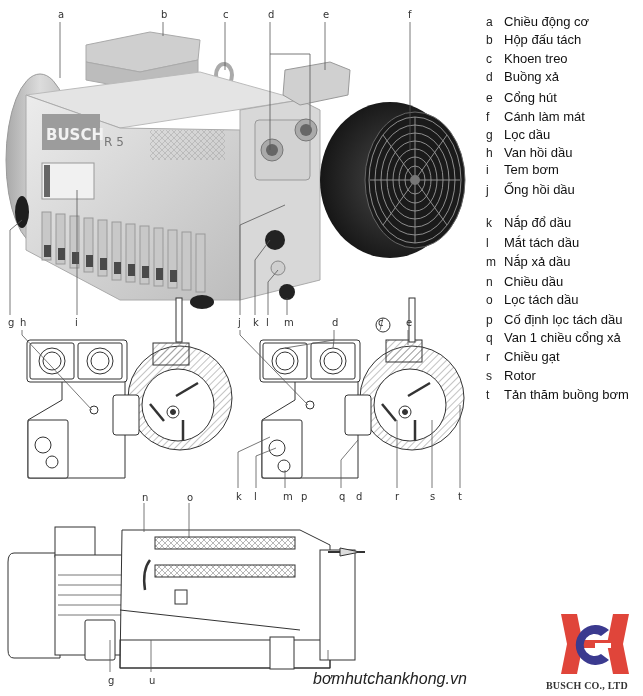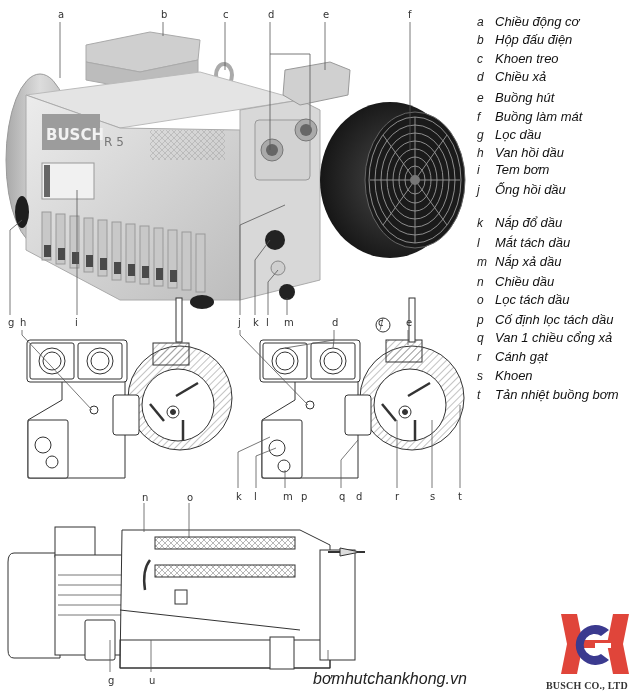--- a/index.html
+++ b/index.html
@@ -1,20 +1,20 @@
 <!DOCTYPE html>
 <html><head>
 <meta charset="utf-8">
 <style>
   html, body { margin: 0; padding: 0; background: #ffffff; }
   body { width: 643px; height: 696px; position: relative; overflow: hidden;
          font-family: "Liberation Sans", sans-serif; color: #222; }
   .lbl { position: absolute; font-family: "DejaVu Sans", sans-serif; font-size: 10px; color: #333; line-height: 1; }
   .legend { position: absolute; left: 474px; top: 10px; width: 169px; }
-  .legend-item { position: absolute; left: 3px; font-size: 13px; color: #111; white-space: nowrap; font-style: italic; }
+  .legend-item { position: absolute; left: 12px; font-size: 13px; color: #111; white-space: nowrap; }
   .legend-item .key { display: inline-block; width: 18px; font-size: 12px; color: #222; }
   .website { position: absolute; left: 313px; top: 670px; font-size: 16px; font-style: italic; color: #222; }
   .logo-caption { position: absolute; left: 546px; top: 680px; font-family: "Liberation Serif", serif; font-size: 10px; font-weight: bold; color: #333; letter-spacing: 0.2px; white-space: nowrap; }
   svg { position: absolute; left: 0; top: 0; }
 </style>
 </head>
 <body>
 
 <svg width="643" height="696" viewBox="0 0 643 696">
   <defs>
@@ -280,35 +280,35 @@
 
 <div>
   <span class="lbl" style="left:142px;top:493px">n</span>
   <span class="lbl" style="left:187px;top:493px">o</span>
   <span class="lbl" style="left:108px;top:676px">g</span>
   <span class="lbl" style="left:149px;top:676px">u</span>
 </div>
 
 <div class="legend">
   <div class="legend-item" style="top:4px"><span class="key">a</span><span>Chiều động cơ</span></div>
-  <div class="legend-item" style="top:22px"><span class="key">b</span><span>Hộp đấu điện</span></div>
+  <div class="legend-item" style="top:22px"><span class="key">b</span><span>Hộp đấu tách</span></div>
   <div class="legend-item" style="top:41px"><span class="key">c</span><span>Khoen treo</span></div>
-  <div class="legend-item" style="top:59px"><span class="key">d</span><span>Chiều xả</span></div>
-  <div class="legend-item" style="top:80px"><span class="key">e</span><span>Buồng hút</span></div>
-  <div class="legend-item" style="top:99px"><span class="key">f</span><span>Buồng làm mát</span></div>
+  <div class="legend-item" style="top:59px"><span class="key">d</span><span>Buồng xả</span></div>
+  <div class="legend-item" style="top:80px"><span class="key">e</span><span>Cổng hút</span></div>
+  <div class="legend-item" style="top:99px"><span class="key">f</span><span>Cánh làm mát</span></div>
   <div class="legend-item" style="top:117px"><span class="key">g</span><span>Lọc dầu</span></div>
   <div class="legend-item" style="top:135px"><span class="key">h</span><span>Van hồi dầu</span></div>
   <div class="legend-item" style="top:152px"><span class="key">i</span><span>Tem bơm</span></div>
   <div class="legend-item" style="top:172px"><span class="key">j</span><span>Ống hồi dầu</span></div>
   <div class="legend-item" style="top:205px"><span class="key">k</span><span>Nắp đổ dầu</span></div>
   <div class="legend-item" style="top:225px"><span class="key">l</span><span>Mắt tách dầu</span></div>
   <div class="legend-item" style="top:244px"><span class="key">m</span><span>Nắp xả dầu</span></div>
   <div class="legend-item" style="top:264px"><span class="key">n</span><span>Chiều dầu</span></div>
   <div class="legend-item" style="top:282px"><span class="key">o</span><span>Lọc tách dầu</span></div>
   <div class="legend-item" style="top:302px"><span class="key">p</span><span>Cố định lọc tách dầu</span></div>
   <div class="legend-item" style="top:320px"><span class="key">q</span><span>Van 1 chiều cổng xả</span></div>
-  <div class="legend-item" style="top:339px"><span class="key">r</span><span>Cánh gạt</span></div>
-  <div class="legend-item" style="top:358px"><span class="key">s</span><span>Khoen</span></div>
-  <div class="legend-item" style="top:377px"><span class="key">t</span><span>Tản nhiệt buồng bơm</span></div>
+  <div class="legend-item" style="top:339px"><span class="key">r</span><span>Chiều gạt</span></div>
+  <div class="legend-item" style="top:358px"><span class="key">s</span><span>Rotor</span></div>
+  <div class="legend-item" style="top:377px"><span class="key">t</span><span>Tản thăm buồng bơm</span></div>
 </div>
 
 <div class="website">bơmhutchankhong.vn</div>
 <div class="logo-caption">BUSCH CO., LTD</div>
 
 </body></html>

